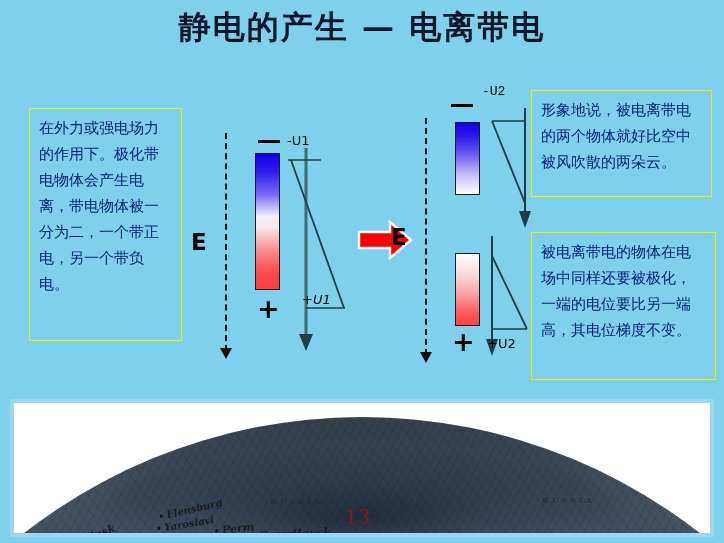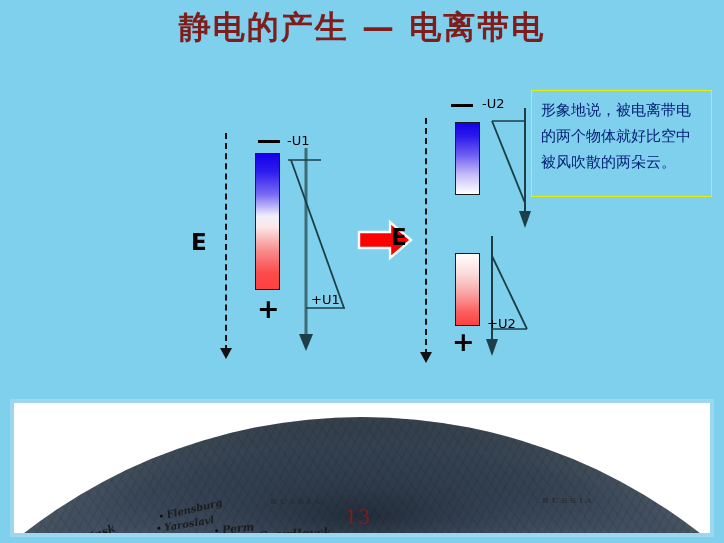--- a/index.html
+++ b/index.html
@@ -9,21 +9,21 @@
     font-family:"DejaVu Sans","Liberation Sans",sans-serif;
     position:relative;
   }
   #slide{position:absolute;left:0;top:0;width:724px;height:543px;background:#7FD0EC;overflow:hidden;}
 
   
   #title{
     position:absolute;left:0;top:10px;width:724px;
     text-align:center;
     font-family:"DejaVu Serif","Liberation Serif",serif;
-    font-weight:bold;font-size:32px;color:#7f1d1d;
+    font-weight:bold;font-size:32px;color:#0f172a;
     letter-spacing:2px;line-height:1.1;
     white-space:nowrap;
   }
 
   
   .txtbox{
     position:absolute;
     border:1.5px solid #E8F000;
     background:transparent;
     box-sizing:border-box;
@@ -84,23 +84,23 @@
   
   .axgrp{position:absolute;}
 
   
   .ulabel{
     position:absolute;
     font-family:"DejaVu Sans","Liberation Sans",sans-serif;
     font-size:13px;color:#000;white-space:nowrap;
   }
   #u1-neg{left:287px;top:133px;text-align:center;}
-  #u1-pos{left:311px;top:292px;}
-  #u2-neg{left:482px;top:96px;}
-  #u2-pos{left:487px;top:316px;}
+  #u1-pos{left:302px;top:292px;font-style:italic;}
+  #u2-neg{left:482px;top:84px;font-family:Liberation Mono, monospace;}
+  #u2-pos{left:487px;top:336px;}
 
   
   #red-arrow{position:absolute;left:357px;top:219px;width:56px;height:42px;}
 
   
   #photo{
     position:absolute;left:10px;top:399px;width:704px;height:138px;
     border:4px solid #9BD7EE;
     box-sizing:border-box;
     background:#ffffff;
@@ -161,23 +161,25 @@
     font-size:20px;color:#7f1d1d;font-weight:normal;
   }
 </style>
 </head>
 <body>
 
 <div id="slide">
 
   <div id="title">静电的产生 — 电离带电</div>
 
+  <div class="txtbox" id="box-left">在外力或强电场力的作用下。极化带电物体会产生电离，带电物体被一分为二，一个带正电，另一个带负电。</div>
 
   <div class="txtbox" id="box-tr">形象地说，被电离带电的两个物体就好比空中被风吹散的两朵云。</div>
 
+  <div class="txtbox" id="box-br">被电离带电的物体在电场中同样还要被极化，一端的电位要比另一端高，其电位梯度不变。</div>
 
   <div class="efield" id="efield-1">
     <div class="dash"></div>
     <div class="head"></div>
     <div class="elabel">E</div>
   </div>
 
   <div class="bar" id="bar-1"></div>
   <div class="sign minus" id="minus-1">−</div>
   <div class="sign plus" id="plus-1">+</div>

